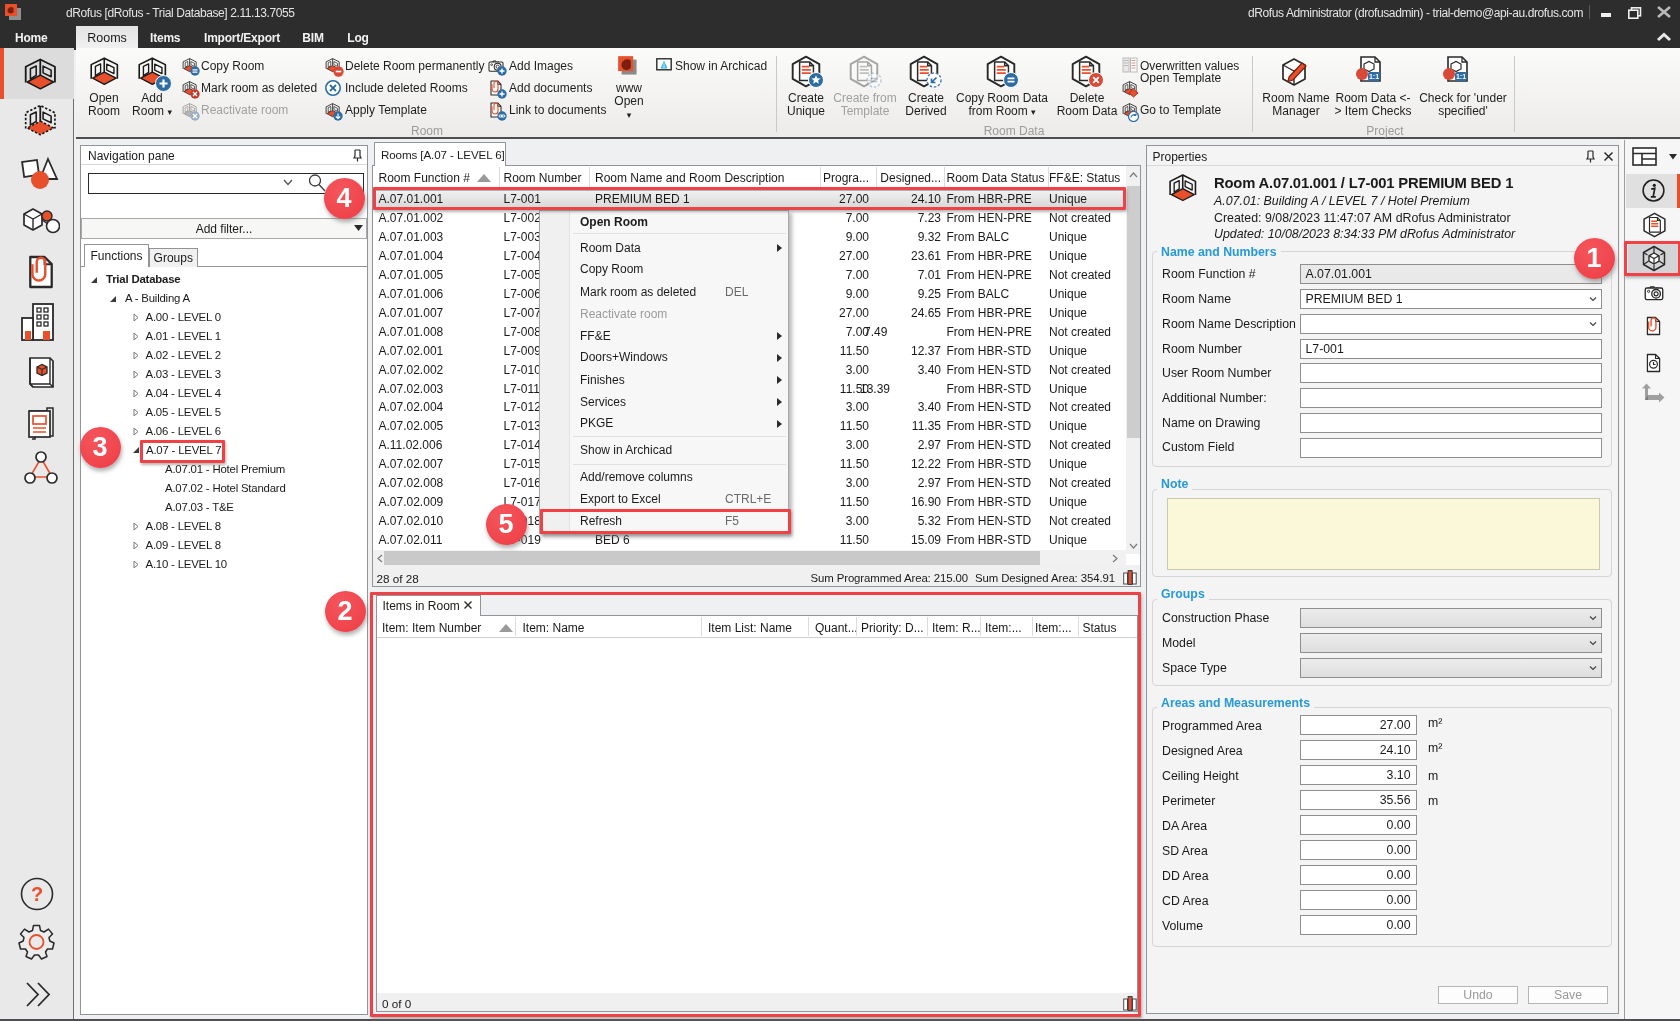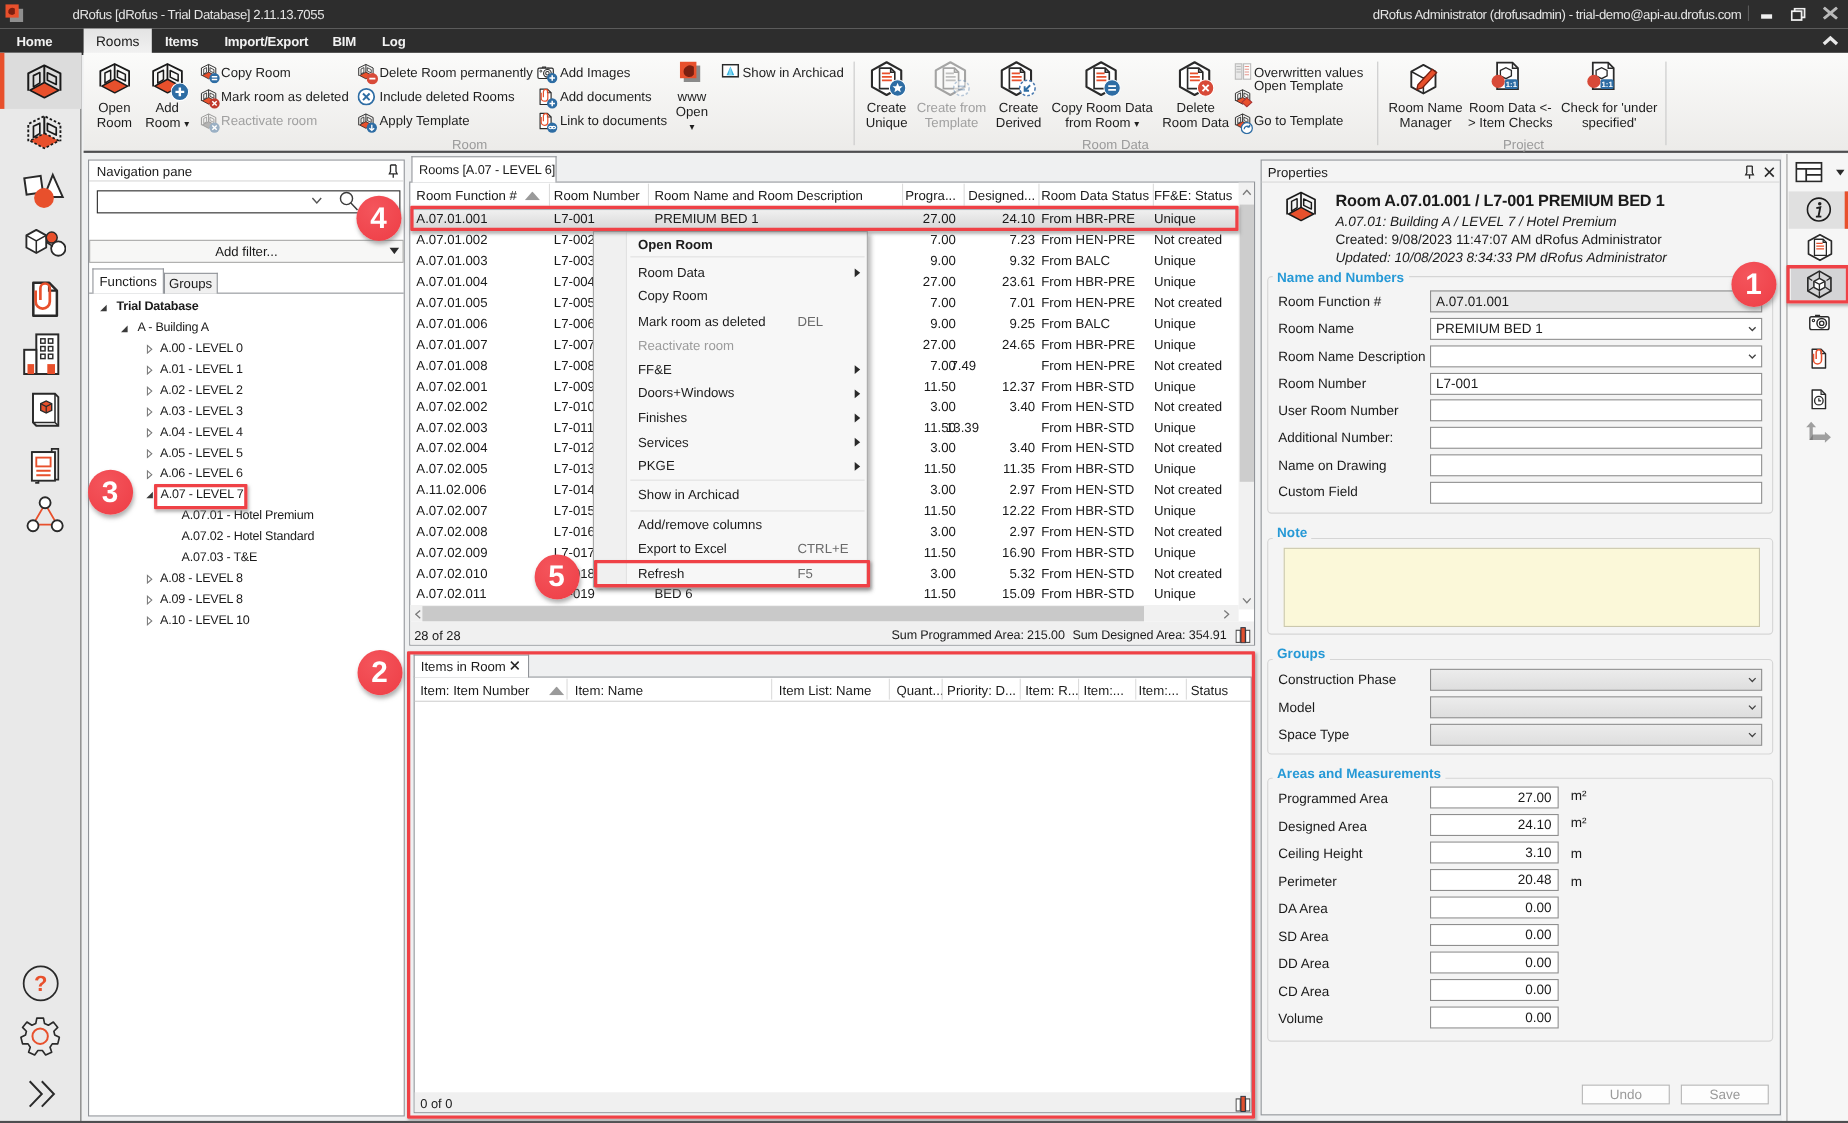--- a/index.html
+++ b/index.html
@@ -828,21 +828,21 @@
 <div class="plbl" style="left:1162px;top:718.5px">Programmed Area</div>
     <div class="afield" style="top:715px">27.00</div>
     <div class="aunit" style="top:716px">m²</div>
 <div class="plbl" style="left:1162px;top:743.5px">Designed Area</div>
     <div class="afield" style="top:740px">24.10</div>
     <div class="aunit" style="top:741px">m²</div>
 <div class="plbl" style="left:1162px;top:768.5px">Ceiling Height</div>
     <div class="afield" style="top:765px">3.10</div>
     <div class="aunit" style="top:768.5px">m</div>
 <div class="plbl" style="left:1162px;top:793.5px">Perimeter</div>
-    <div class="afield" style="top:790px">20.48</div>
+    <div class="afield" style="top:790px">35.56</div>
     <div class="aunit" style="top:793.5px">m</div>
 <div class="plbl" style="left:1162px;top:818.5px">DA Area</div>
     <div class="afield" style="top:815px">0.00</div>
 <div class="plbl" style="left:1162px;top:843.5px">SD Area</div>
     <div class="afield" style="top:840px">0.00</div>
 <div class="plbl" style="left:1162px;top:868.5px">DD Area</div>
     <div class="afield" style="top:865px">0.00</div>
 <div class="plbl" style="left:1162px;top:893.5px">CD Area</div>
     <div class="afield" style="top:890px">0.00</div>
 <div class="plbl" style="left:1162px;top:918.5px">Volume</div>

